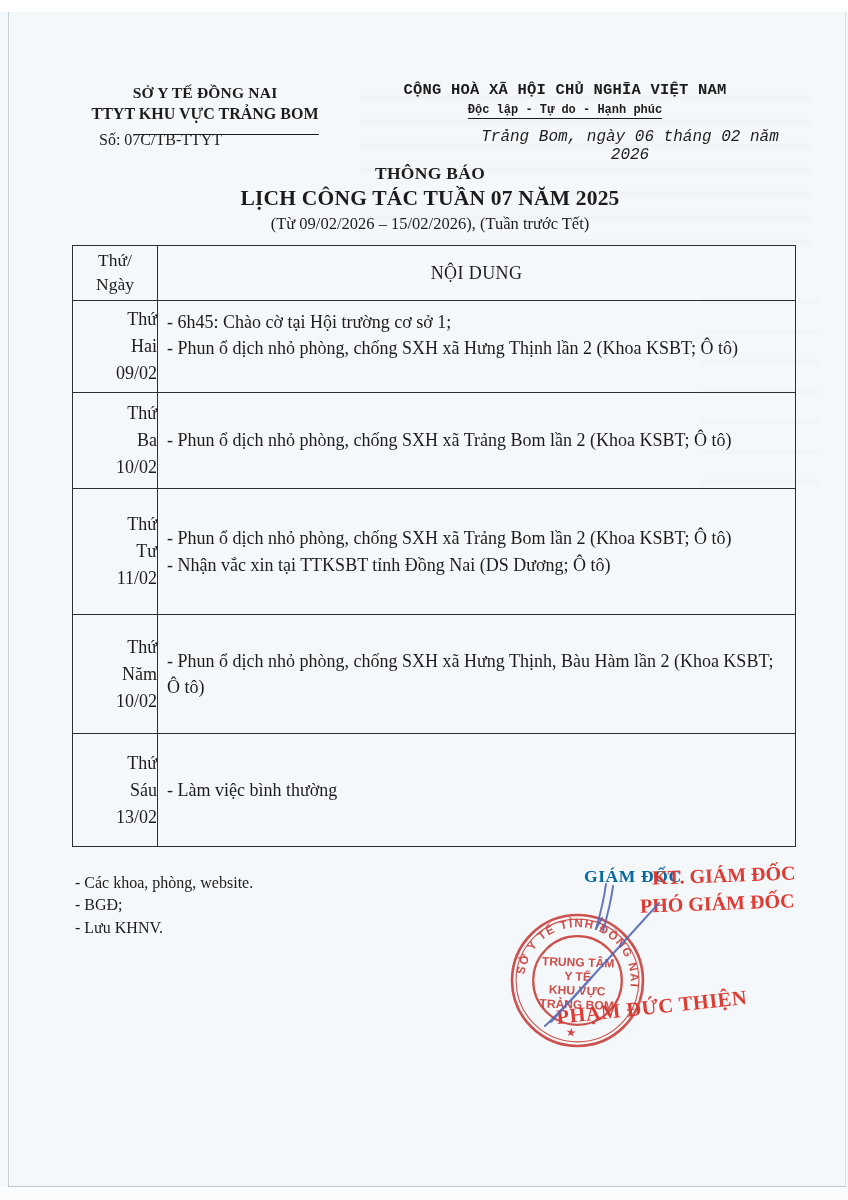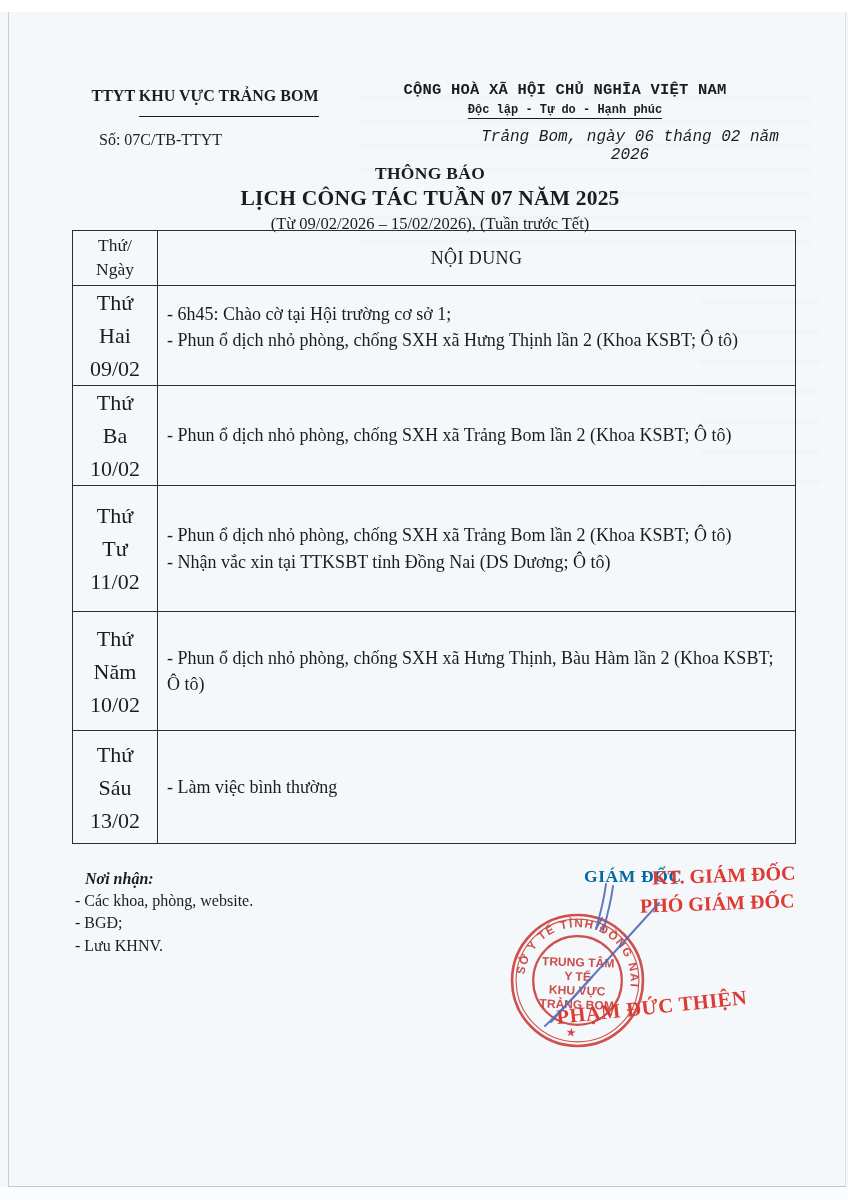--- a/index.html
+++ b/index.html
@@ -28,35 +28,35 @@
   .nat-l1 { font-size:15.5px; font-weight:700; letter-spacing:.2px; }
   .nat-motto { display:inline-block; font-size:12px; font-weight:700; margin-top:4px;
     border-bottom:1.5px solid #1c1c1e; padding-bottom:1px; }
   .nat-date { font-size:16px; font-style:italic; margin-top:9px; padding-left:130px; }
 
   .title-block { left:0; top:163px; width:860px; text-align:center; }
   .title-notice { font-size:17.5px; font-weight:700; letter-spacing:.3px; }
   .title-main { font-size:21.5px; font-weight:700; margin-top:2px; letter-spacing:.2px; }
   .title-sub { font-size:16.5px; margin-top:3px; }
 
-  table.schedule { position:absolute; left:72px; top:230px; width:724px;
+  table.schedule { position:absolute; left:72px; top:245px; width:724px;
     border-collapse:collapse; table-layout:fixed; }
   table.schedule col.c-day { width:85px; }
   table.schedule th, table.schedule td { border:1.6px solid #2e2e30; }
   table.schedule thead tr { height:55px; }
   table.schedule tbody tr:nth-child(1) { height:92px; }
   table.schedule tbody tr:nth-child(2) { height:96px; }
   table.schedule tbody tr:nth-child(3) { height:126px; }
   table.schedule tbody tr:nth-child(4) { height:119px; }
   table.schedule tbody tr:nth-child(5) { height:113px; }
   .th-day { font-weight:400; font-size:17.5px; line-height:1.35; text-align:center; vertical-align:middle; }
   .th-content { font-weight:400; font-size:18px; text-align:center; vertical-align:middle; letter-spacing:.4px; }
-  td.day-cell { text-align:center; vertical-align:middle; font-size:22px; line-height:1.5; }
+  td.day-cell { text-align:right; vertical-align:middle; font-size:18px; line-height:1.5; }
   td.content-cell { font-size:18px; line-height:1.45; padding:4px 6px 4px 9px; vertical-align:middle; }
-  tbody tr:nth-child(1) td.content-cell { vertical-align:top; padding-top:15px; }
+  tbody tr:nth-child(1) td.content-cell { vertical-align:top; padding-top:8px; }
 
   .recipients { left:75px; top:870px; width:300px; }
   .rec-title { font-size:16px; font-weight:700; font-style:italic; margin-left:10px; }
   .rec-item { font-size:16px; margin-top:2.5px; line-height:1.25; }
 
   .sign-title { left:584px; top:866px; font-size:17.5px; font-weight:700; letter-spacing:.6px; color:#0369a1; }
   .red { color:#dd3b33; font-weight:700; }
   .kt-line { left:652px; top:864px; font-size:20px; transform:rotate(-2deg); white-space:nowrap; }
   .deputy-line { left:640px; top:892px; font-size:20px; transform:rotate(-2deg); white-space:nowrap; }
   .signer-name { left:556px; top:996px; font-size:20.5px; transform:rotate(-6deg); white-space:nowrap; letter-spacing:.5px; }
@@ -66,20 +66,21 @@
 </style>
 </head>
 <body>
 
 <div class="page">
   <div class="band-top"></div>
   <div class="ghost ghost1"></div>
   <div class="ghost ghost2"></div>
 
   <div class="abs org-block">
+    <div class="org-l1">SỞ Y TẾ ĐỒNG NAI</div>
     <div class="org-l2">
       <span>TTYT</span>
       <span class="ul">KHU VỰC TRẢNG BOM</span>
     </div>
   </div>
   <div class="abs doc-number">Số: 07C/TB-TTYT</div>
 
   <div class="abs national-block">
     <div class="nat-l1">CỘNG HOÀ XÃ HỘI CHỦ NGHĨA VIỆT NAM</div>
     <div><span class="nat-motto">Độc lập - Tự do - Hạnh phúc</span></div>
@@ -159,21 +160,20 @@
         </td>
         <td class="content-cell">
           <div>- Làm việc bình thường</div>
           <div></div>
         </td>
       </tr>
     </tbody>
   </table>
 
   <div class="abs recipients">
-    <div class="rec-title">Nơi nhận:</div>
     <div class="rec-item">- Các khoa, phòng, website.</div>
     <div class="rec-item">- BGĐ;</div>
     <div class="rec-item">- Lưu KHNV.</div>
   </div>
 
   <div class="abs sign-title">GIÁM ĐỐC</div>
   <div class="abs red kt-line">KT. GIÁM ĐỐC</div>
   <div class="abs red deputy-line">PHÓ GIÁM ĐỐC</div>
   <div class="abs red signer-name">PHẠM ĐỨC THIỆN</div>
 

